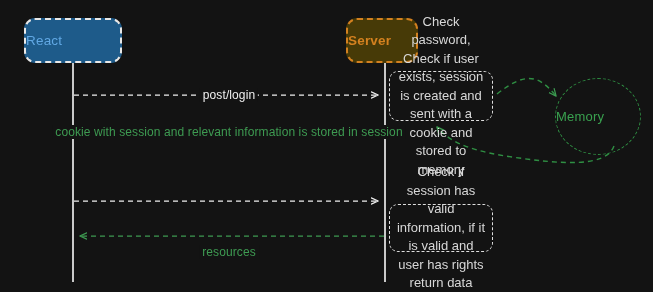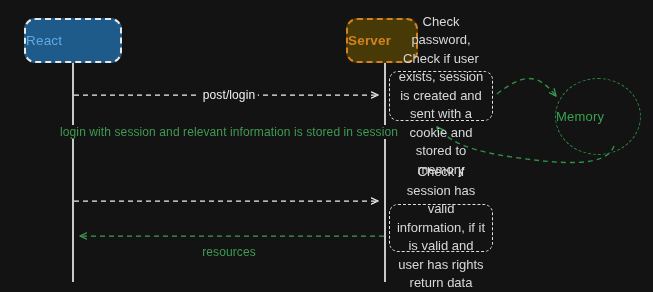--- a/index.html
+++ b/index.html
@@ -148,18 +148,18 @@
   <div class="note-box" id="note-1">
     <span class="note-text">Check password, Check if user exists, session is created and sent with a cookie and stored to memory</span>
   </div>
 
   <div class="note-box" id="note-2">
     <span class="note-text">Check if session has valid information, if it is valid and user has rights return data</span>
   </div>
 
   <span class="msg-label req" style="left:229px; top:95px;">post/login</span>
 
-  <span class="msg-label res" style="left:229px; top:132px;">login with session and relevant information is stored in session</span>
+  <span class="msg-label res" style="left:229px; top:132px;">cookie with session and relevant information is stored in session</span>
 
 
   <span class="msg-label res" style="left:229px; top:252px;">resources</span>
 
 </div>
 
 </body></html>

